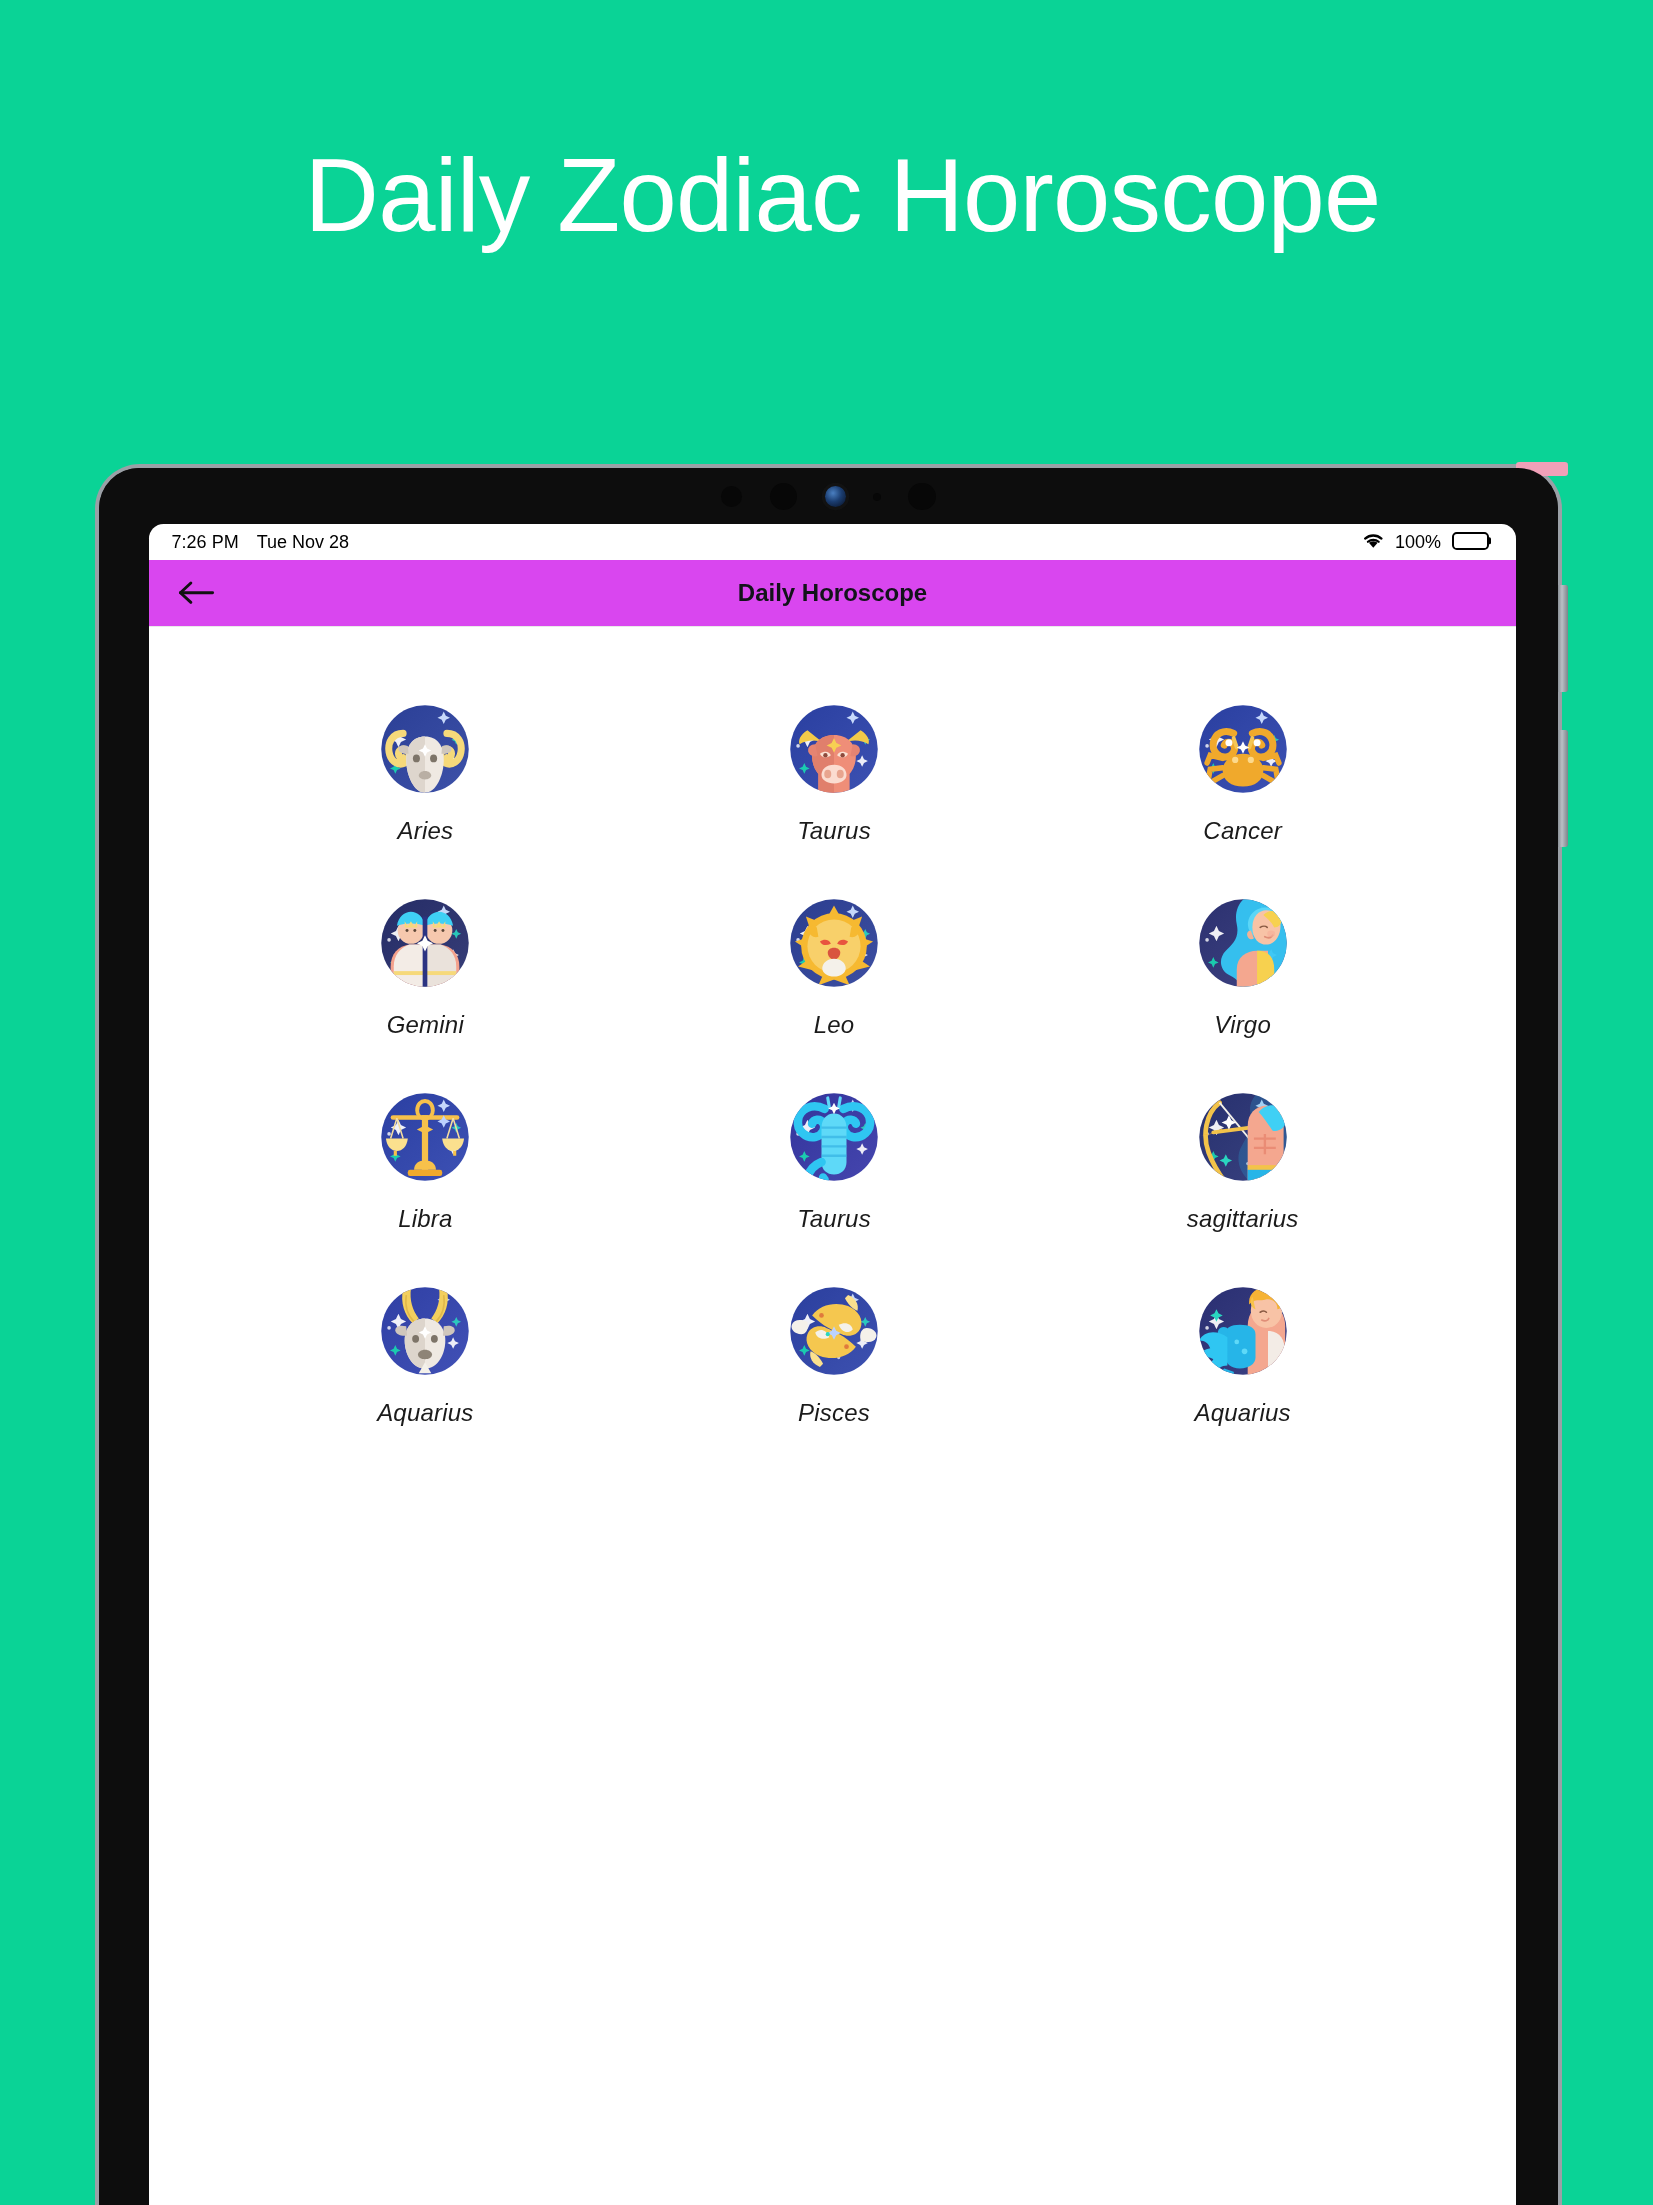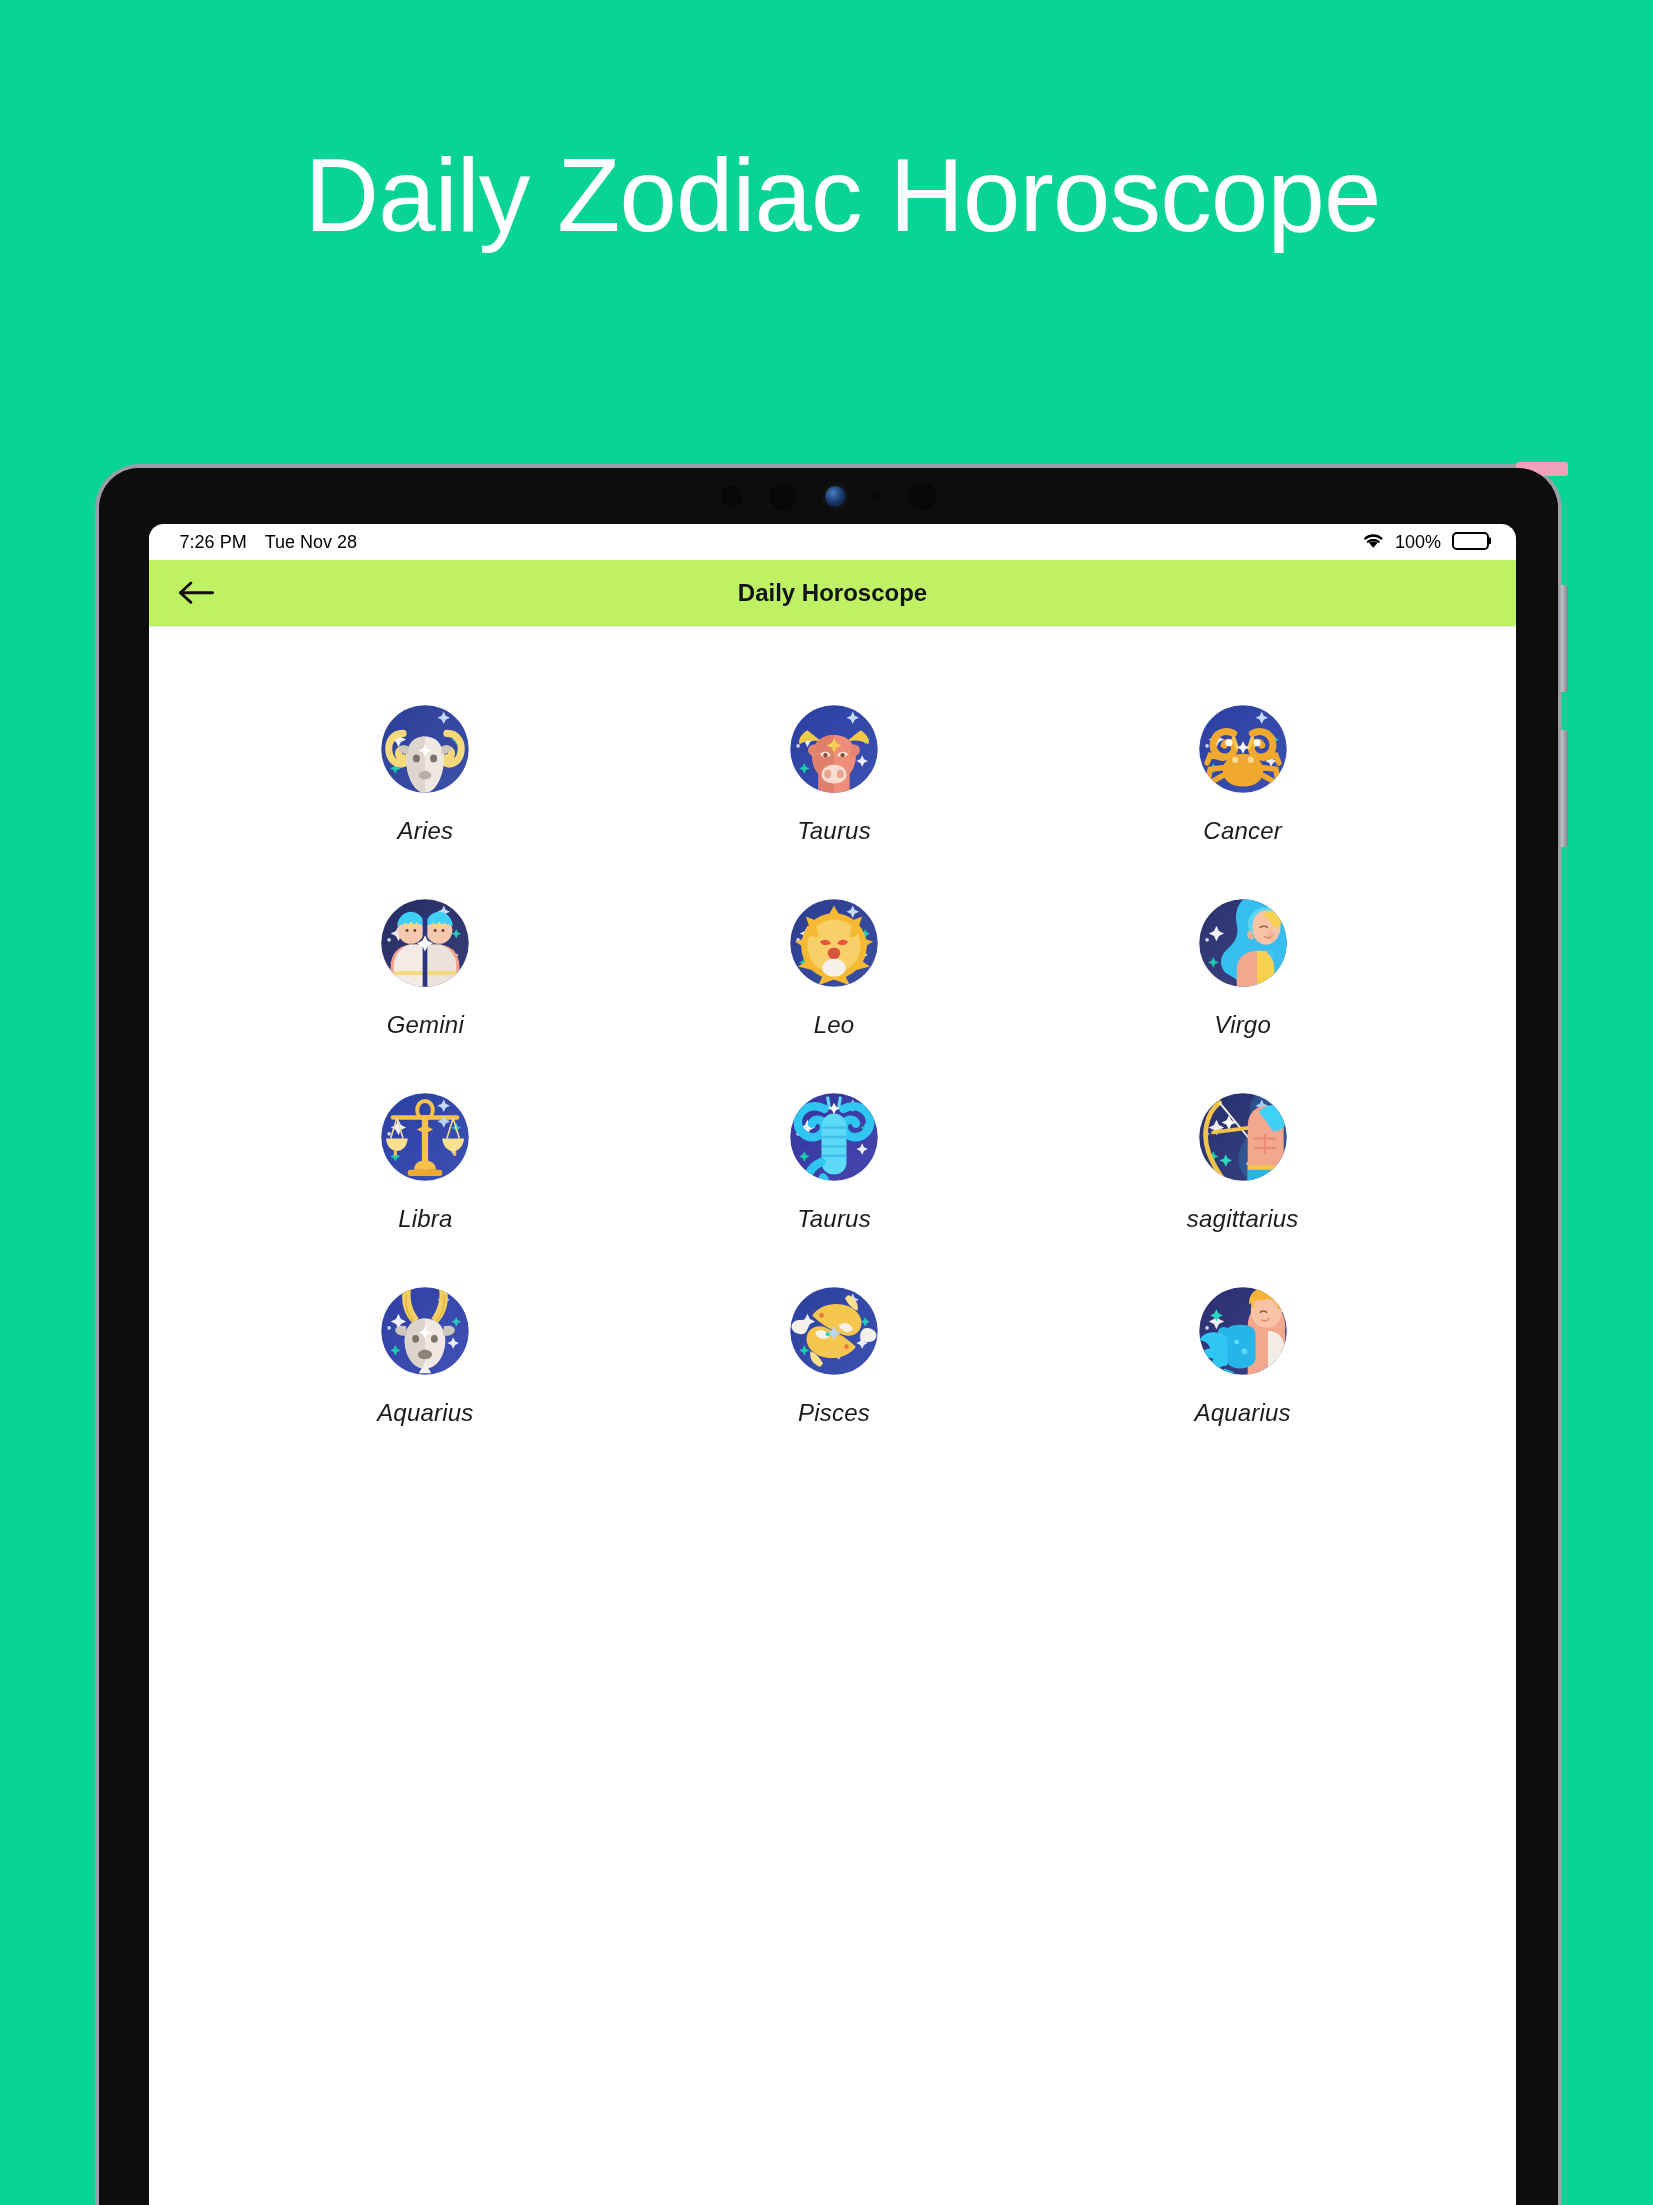--- a/index.html
+++ b/index.html
@@ -85,41 +85,41 @@
   }
 
   
   .statusbar{
     height:36px;
     display:flex; align-items:center;
     padding:0 27.4px 0 22.6px;
     font-size:18px; color:#000;
     font-weight:500;
   }
-  .sb-left{ display:flex; align-items:baseline; gap:18px;margin-left:8px; }
+  .sb-left{ display:flex; align-items:baseline; gap:18px; }
   .sb-spacer{ flex:1; }
   .sb-right{ display:flex; gap:10.5px; }
   .wifi-icon{ display:block; }
   .battery{
     width:37px; height:18.6px;
     border:2px solid #000; border-radius:4.8px;
     position:relative; padding:2px;
   }
   .battery::after{
     content:""; position:absolute; right:-4.8px; top:50%;
     transform:translateY(-50%);
     width:2.8px; height:7.3px; background:#000; border-radius:0 1.6px 1.6px 0;
   }
   .battery-fill{ height:100%; background:#000; border-radius:1.6px; }
 
   
   .appbar{
     position:relative;
     height:67px;
-    background:#bef264;
+    background:#d946ef;
     display:flex; align-items:center;
     border-bottom:1.2px solid #e9e9e9;
   }
   .back-btn{
     position:absolute; left:21px; top:50%; transform:translateY(-50%);
     width:52px; height:52px;
     display:flex; align-items:center; justify-content:center;
     cursor:pointer;
   }
   .appbar-title{

